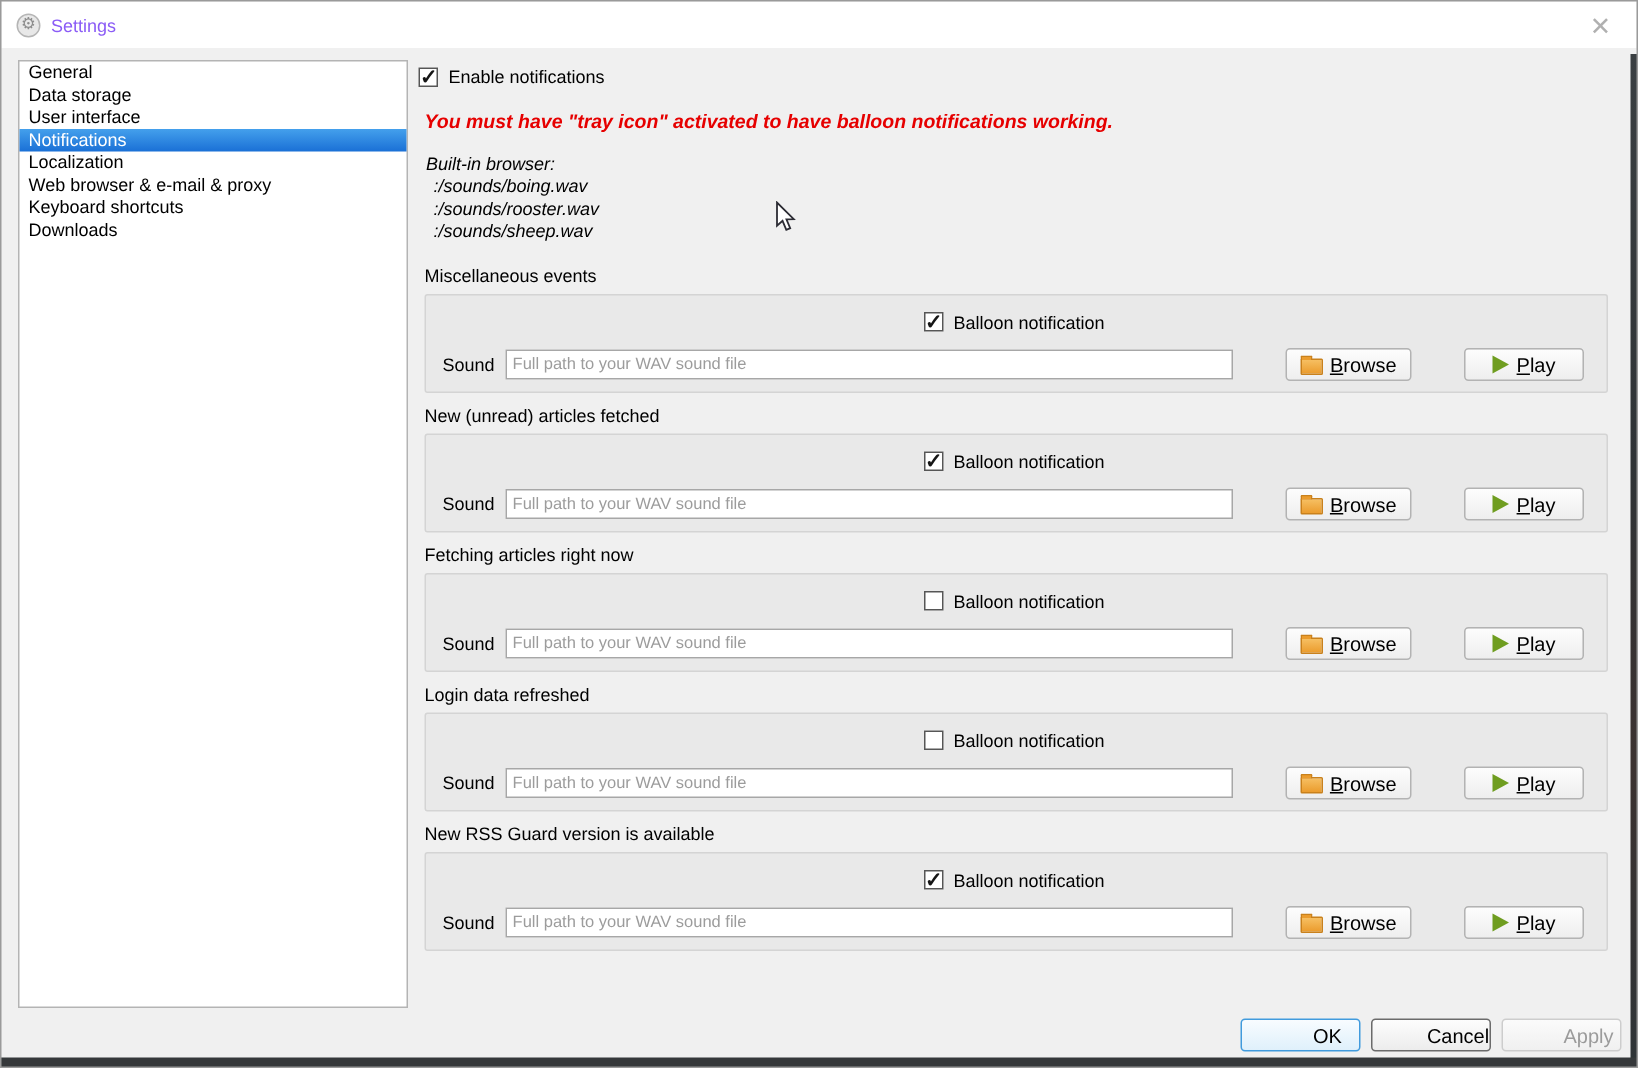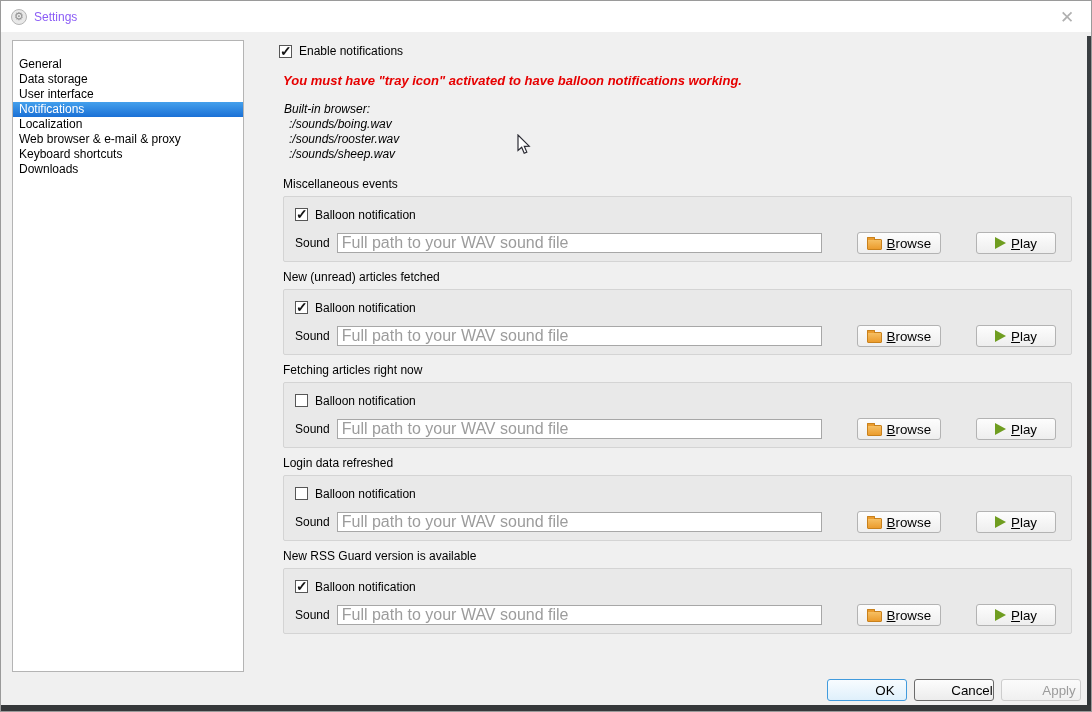--- a/index.html
+++ b/index.html
@@ -36,22 +36,22 @@
   }
   .title-text { margin-left:7px; color:#8b5cf6; }
   .close-btn {
     position:absolute; right:12px; top:4px;
     color:#b0b0b0; font-size:17px; width:24px; height:24px;
     display:flex; align-items:center; justify-content:center;
   }
 
   
   .sidebar {
-    position:absolute; left:12px; top:40px; width:232px; height:632px;
-    background:#fff; border:1px solid #b4b4b4; padding-top:16px;
+    position:absolute; left:12px; top:40px; width:260px; height:632px;
+    background:#fff; border:1px solid #b4b4b4; padding-top:0;
   }
   .sidebar-item { height:15px; line-height:15px; padding-left:6px; white-space:nowrap; cursor:default; }
   .sidebar-item.selected {
     background:linear-gradient(#44a0ec, #1a70d6);
     color:#fff;
   }
 
   
   .enable-row {
     position:absolute; left:279px; top:44px;
@@ -77,26 +77,26 @@
   }
   .builtin-sounds .file-line { padding-left:5px; }
 
   .sections { position:absolute; left:283px; top:177px; width:789px; }
   .section { margin-bottom:8px; }
   .section-title { height:15px; line-height:14px; margin-bottom:4px; }
   .section-box {
     height:66px; background:#e9e9e9; border:1px solid #d4d4d4; border-radius:2px;
     padding:10px 14px 0 11px;
   }
-  .balloon-row { display:flex; align-items:center; gap:7px; height:15px; }
+  .balloon-row { display:flex; align-items:center; gap:7px; height:15px;justify-content:center; }
   .sound-row { margin-top:10px; display:flex; align-items:center; gap:7px; }
   .sound-label { flex:0 0 auto; }
   .sound-input {
     flex:1 1 auto; height:20px; border:1px solid #a7a7a7; background:#fff;
-    font-family:"Liberation Sans", sans-serif; font-size:16px; color:#000;
+    font-family:"Liberation Sans", sans-serif; font-size:11px; color:#000;
     padding:0 4px; border-radius:0; outline:none;
   }
   .sound-input::placeholder { color:#9c9c9c; }
   .mini-btn {
     height:22px; display:flex; align-items:center; gap:5px;
     background:linear-gradient(#fdfdfd,#eeeeee);
     border:1px solid #b3b3b3; border-radius:3px;
     padding:0 9px; cursor:default;margin-left:28px;
   }
   .mini-btn.play-btn { padding:0 18px; margin-right:1px; }

